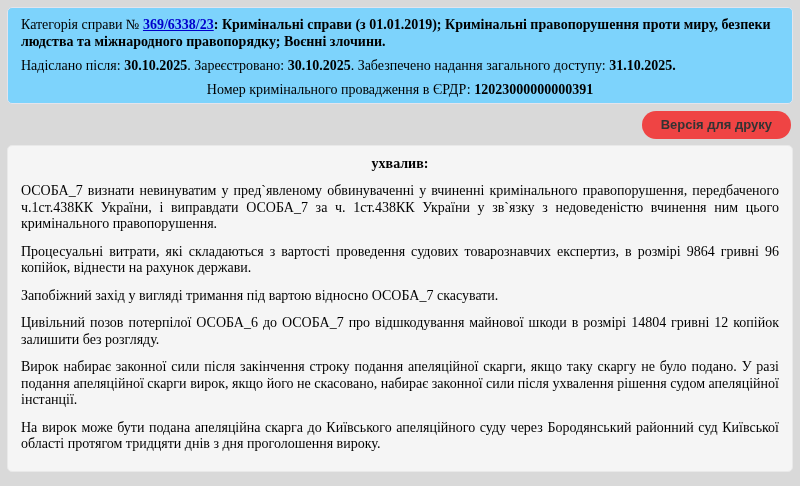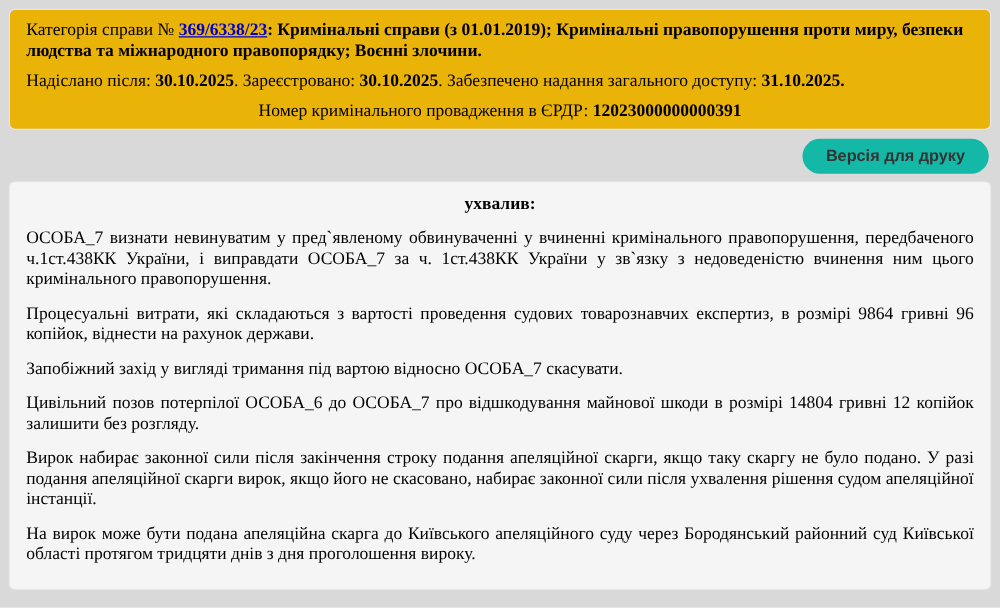--- a/index.html
+++ b/index.html
@@ -9,21 +9,21 @@
   body {
     width: 800px;
     height: 486px;
     background: #d9d9d9;
     font-family: "Liberation Serif", serif;
     color: #000;
     overflow: hidden;
   }
   .header-panel {
     margin: 7px 7px 0 7px;
-    background: #eab308;
+    background: #7dd3fc;
     border: 1px solid #e4e4ec;
     border-radius: 5px;
     padding: 8px 13px 5px 13px;
     font-size: 14px;
   }
   .header-panel p {
     margin: 0 0 7px 0;
     line-height: 17px;
   }
   .header-panel p:last-child {
@@ -50,21 +50,21 @@
     display: flex;
     justify-content: flex-end;
     align-items: center;
     padding-right: 9px;
   }
   .print-btn {
     font-family: "Liberation Sans", sans-serif;
     font-size: 13px;
     font-weight: bold;
     color: #333333;
-    background: #14b8a6;
+    background: #ef4444;
     border: none;
     border-radius: 14px;
     padding: 6px 19px 7px 19px;
     cursor: pointer;
   }
   .ruling-panel {
     margin: 0 7px;
     background: #f5f5f5;
     border: 1px solid #e9e9e9;
     border-radius: 5px;

